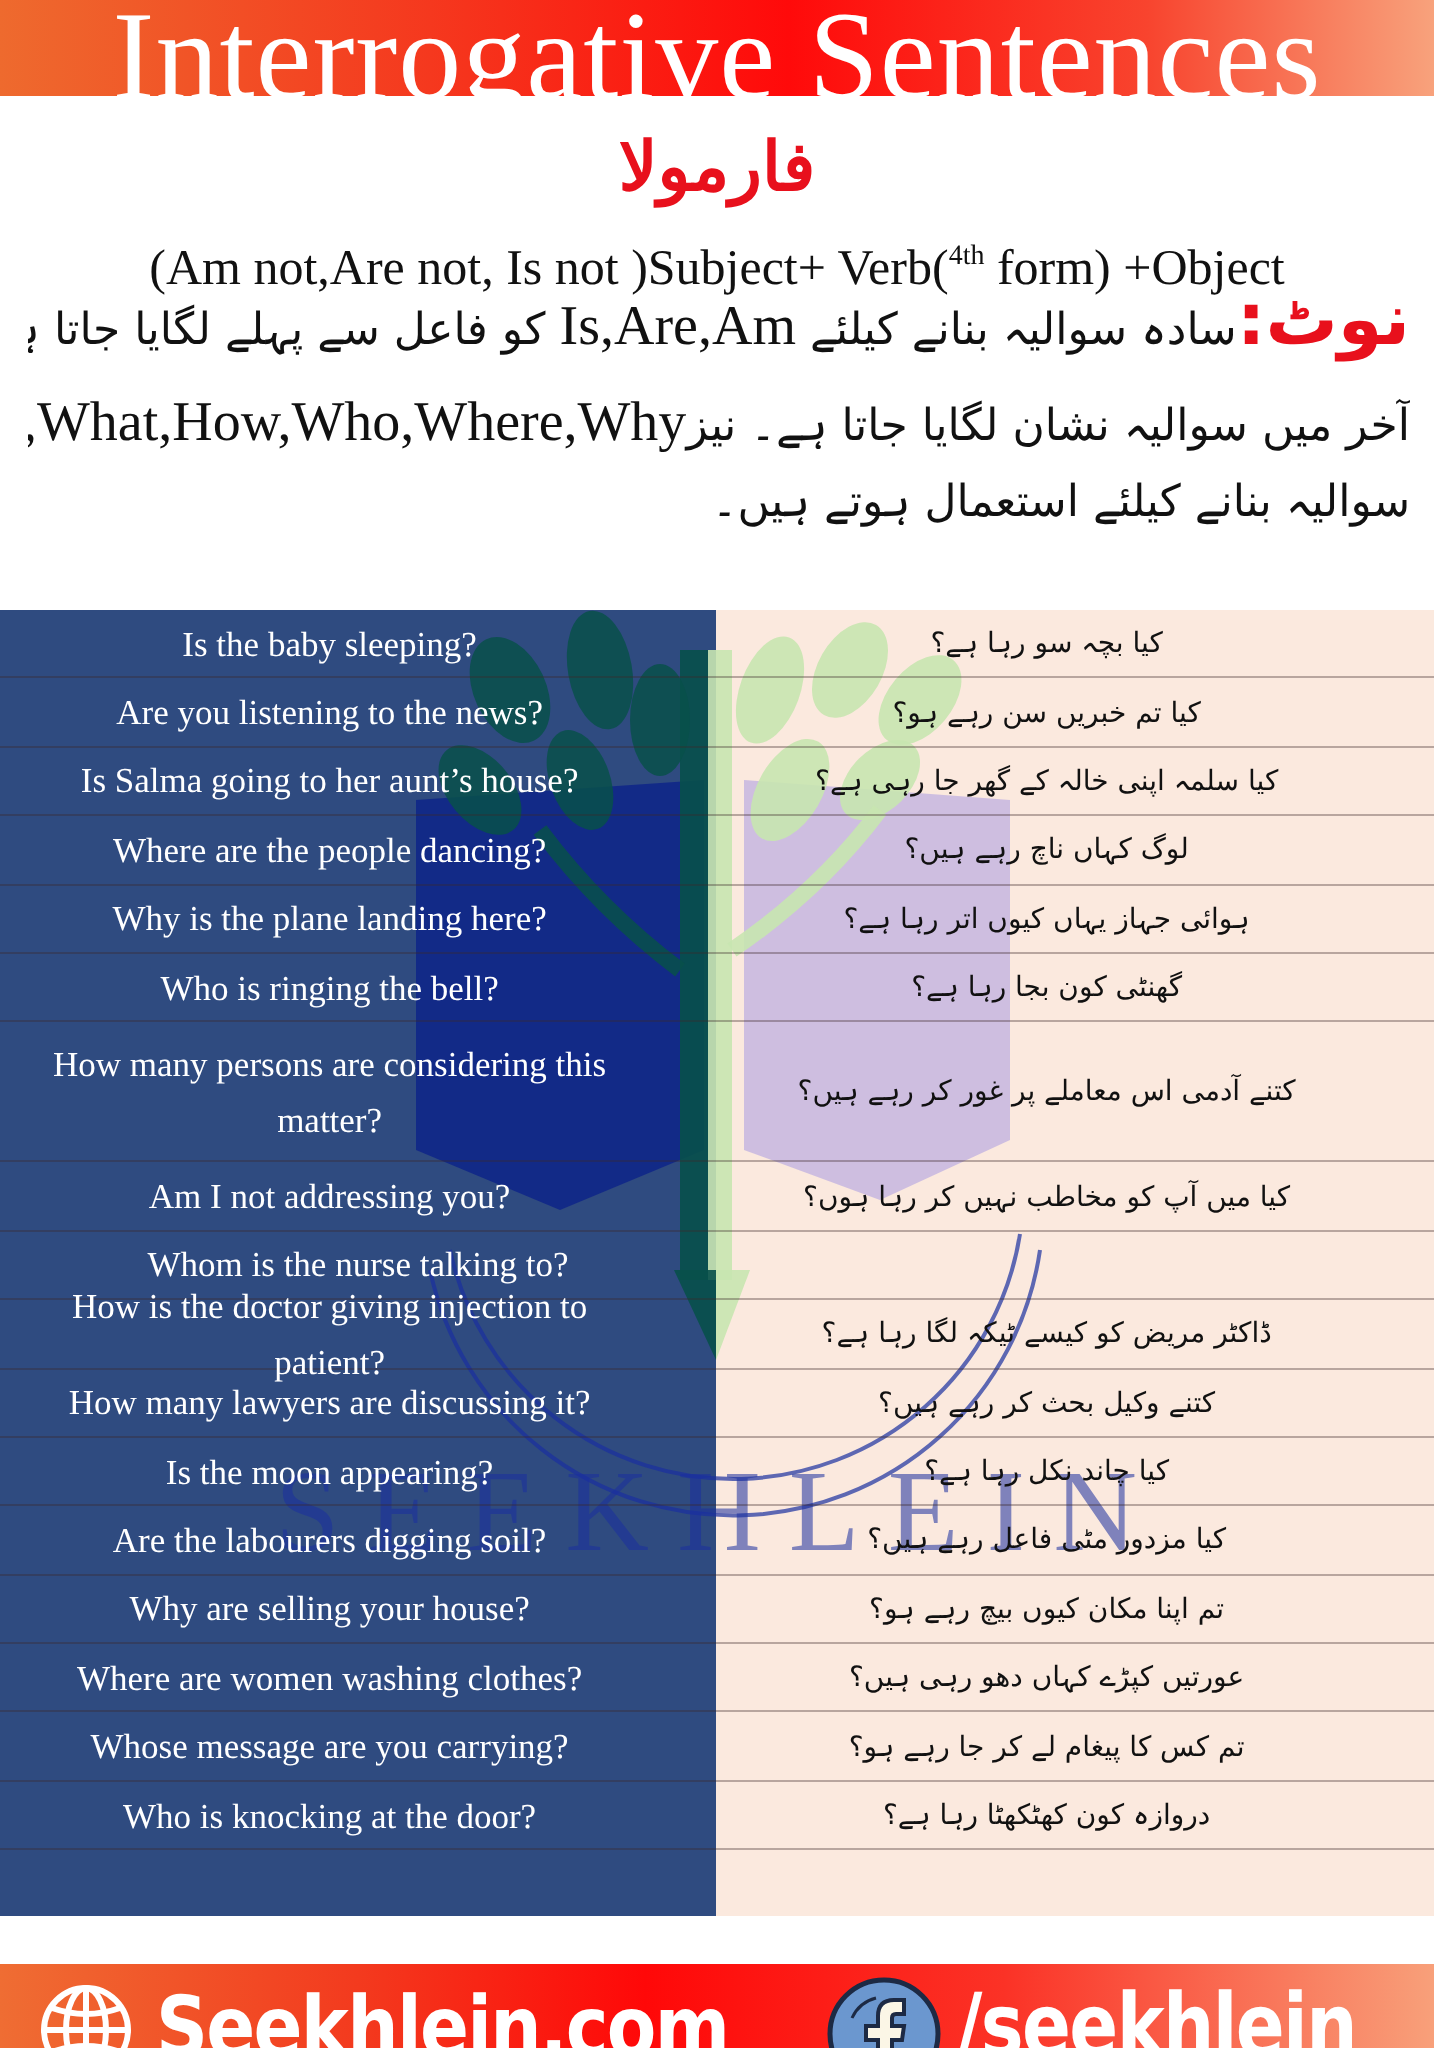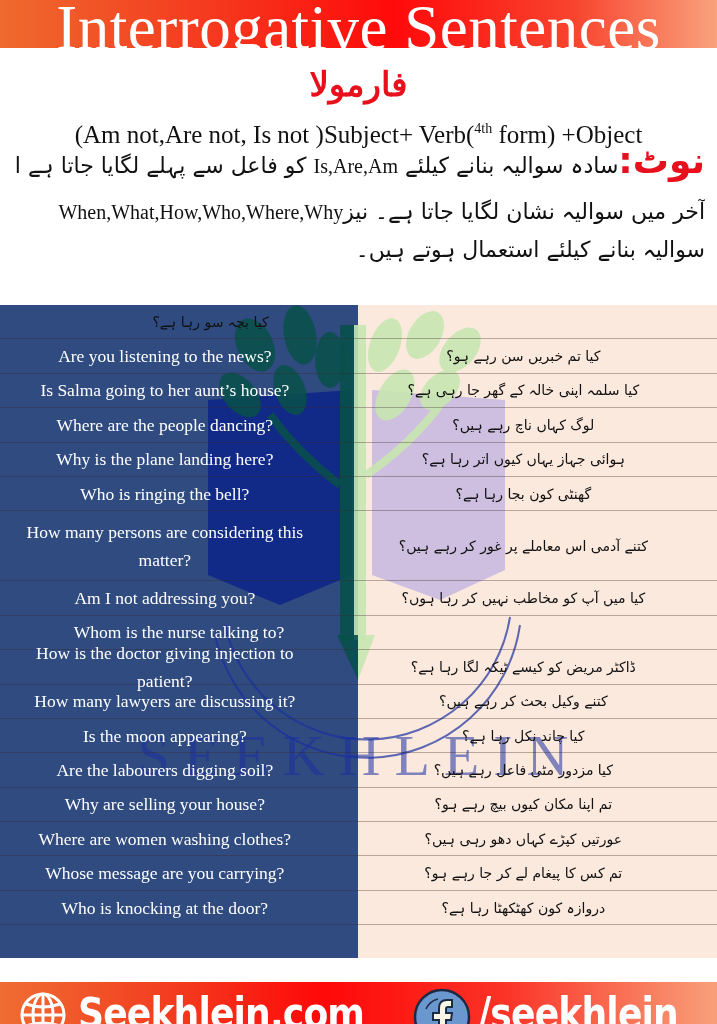--- a/index.html
+++ b/index.html
@@ -28,21 +28,21 @@
       white-space: nowrap;
     }
     .formula-line sup { font-size: 14px; vertical-align: 10px; }
 
     .note {
       position: absolute; left: 14px; right: 12px; top: 138px;
       direction: rtl; text-align: right; color: #111;
       font-family: "DejaVu Sans", sans-serif; font-size: 22px; line-height: 46px;
     }
     .note .note-label { color: #e8101c; font-weight: bold; font-size: 36px; }
-    .note .en { font-family: "Liberation Serif", serif; font-size: 20px; }
+    .note .en { font-family: "Liberation Serif", serif; font-size: 28px; }
     .note-line { white-space: nowrap; overflow: hidden; }
     .note-line.l3 { line-height: 30px; }
 
     .table {
       position: absolute; left: 0; top: 305px; width: 717px; height: 653px;
       overflow: hidden;
     }
     .col-left-bg { position: absolute; left: 0; top: 0; width: 358px; height: 100%; background: #2f4b80; }
     .col-right-bg { position: absolute; left: 358px; top: 0; width: 359px; height: 100%; background: #fbe9de; }
 
@@ -129,20 +129,21 @@
     <path d="M340 180 Q300 150 270 110" stroke="#08504a" stroke-width="8" fill="none" opacity="0.85"></path>
     <path d="M366 170 Q410 140 440 100" stroke="#c8e6b0" stroke-width="8" fill="none" opacity="0.9"></path>
 
     <path d="M215 330 A155 155 0 0 0 520 320" stroke="#1a2fa0" stroke-width="2" fill="none" opacity="0.7"></path>
     <path d="M225 320 A145 145 0 0 0 510 312" stroke="#1a2fa0" stroke-width="2" fill="none" opacity="0.7"></path>
     <text x="360" y="470" text-anchor="middle" font-family="Liberation Serif, serif" font-size="58" fill="#1a2fa0" opacity="0.55" letter-spacing="14" transform="rotate(0 360 420)">SEEKHLEIN</text>
   </svg>
 
   <div class="rows">
     <div class="row">
+        <div class="cell-en">Is the baby sleeping?</div>
         <div class="cell-ur">کیا بچہ سو رہا ہے؟</div>
       </div>
     <div class="row">
         <div class="cell-en">Are you listening to the news?</div>
         <div class="cell-ur">کیا تم خبریں سن رہے ہو؟</div>
       </div>
     <div class="row">
         <div class="cell-en">Is Salma going to her aunt’s house?</div>
         <div class="cell-ur">کیا سلمہ اپنی خالہ کے گھر جا رہی ہے؟</div>
       </div>

